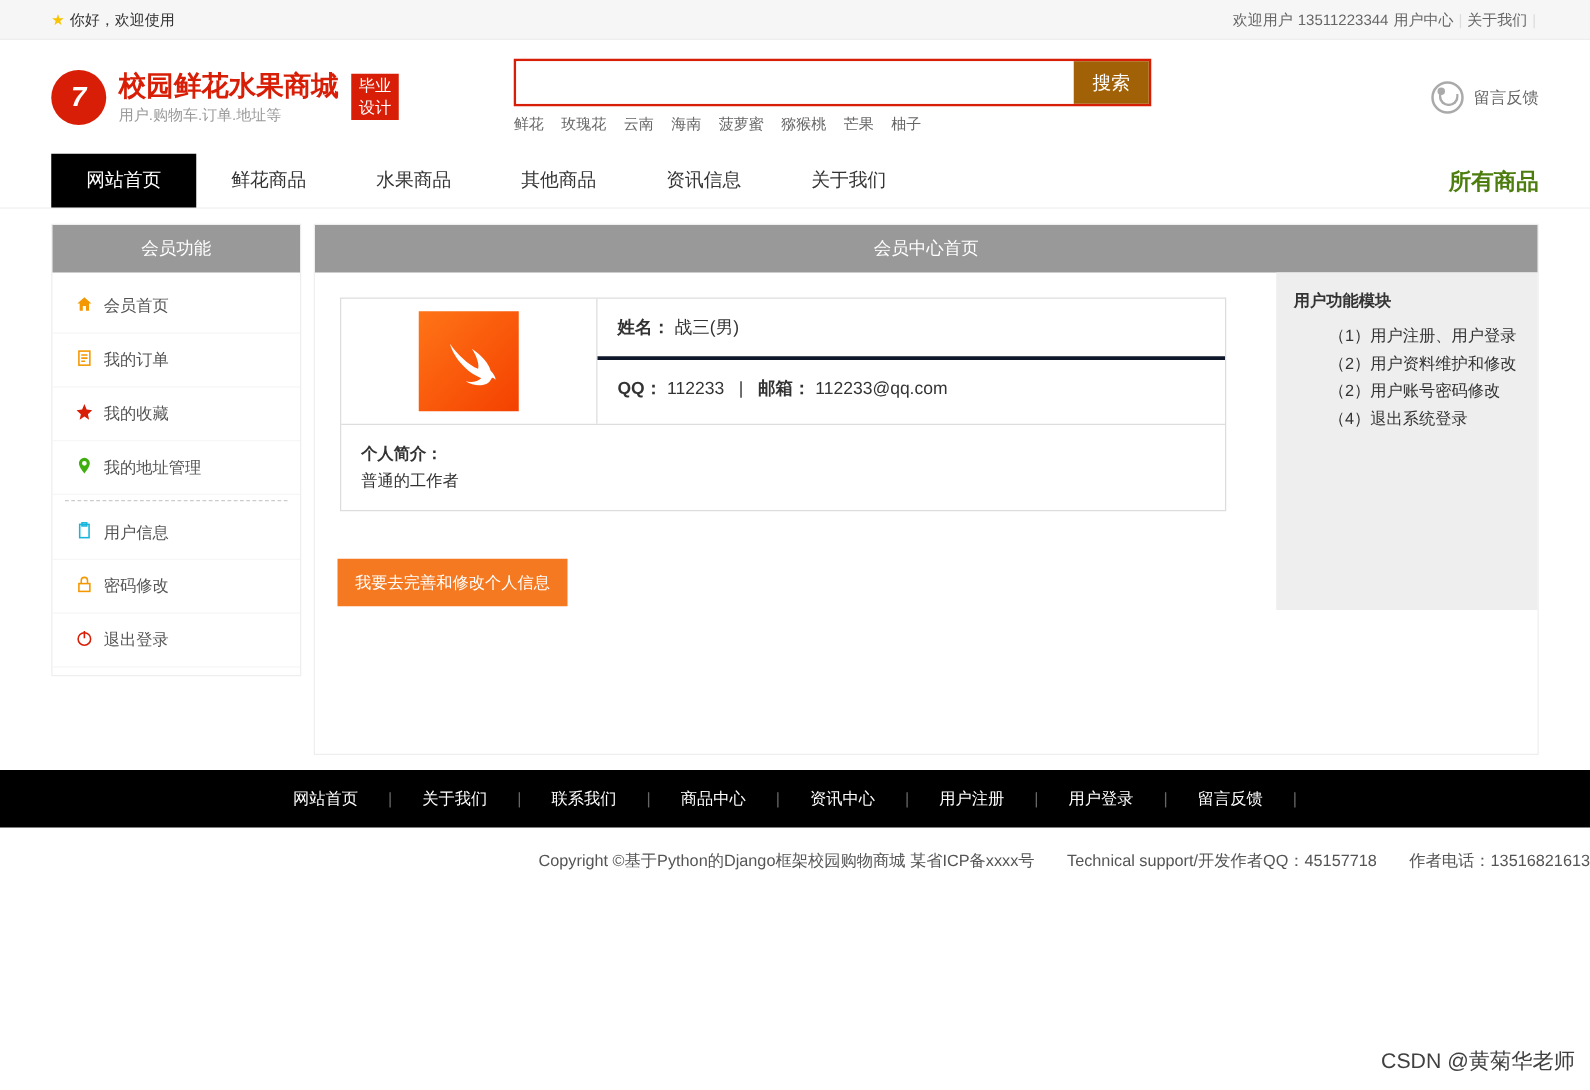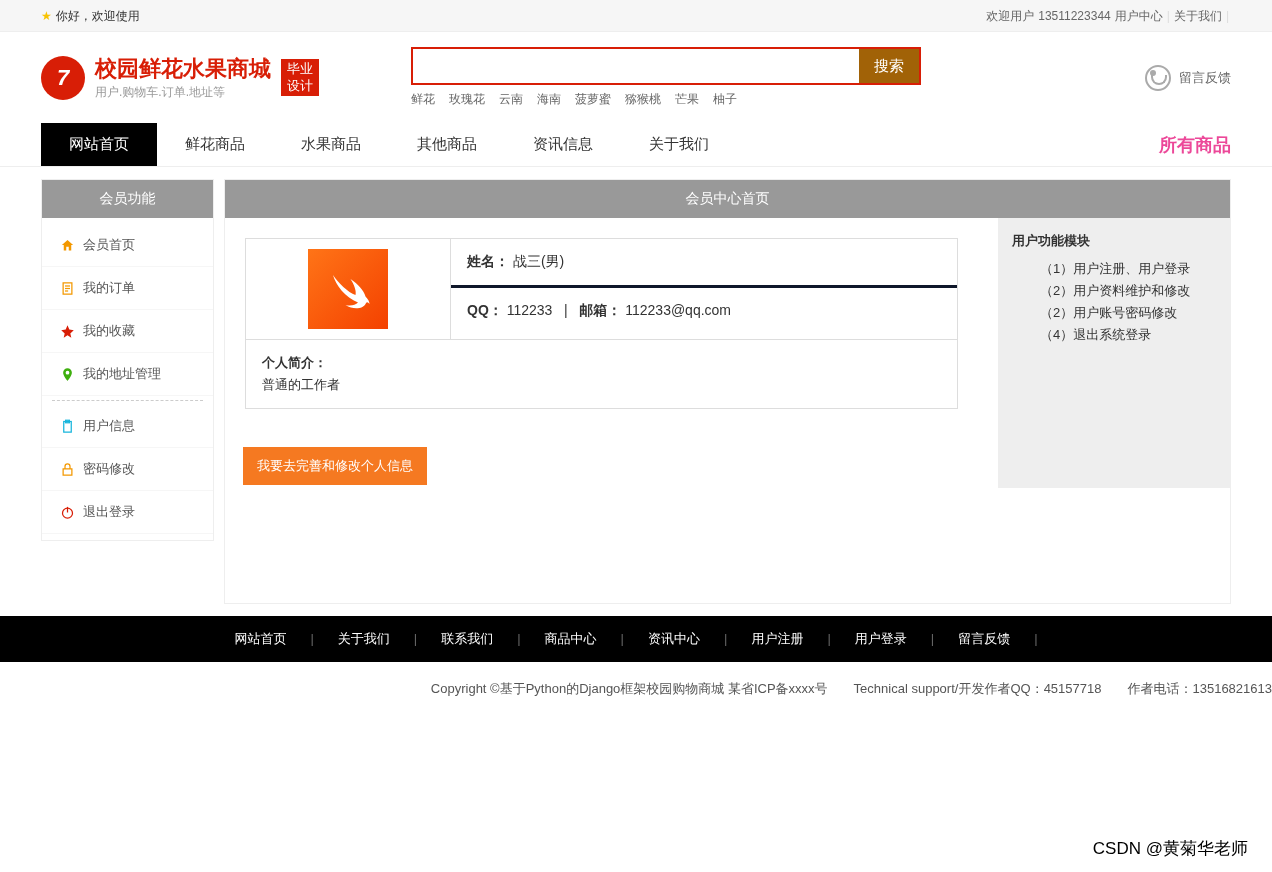--- a/index.html
+++ b/index.html
@@ -25,52 +25,52 @@
 .search-btn{width:60px;background:#a16207;color:#fff;border:none;font-size:15px;cursor:pointer}
 .hotwords{margin-top:6px;font-size:12px;color:#666;display:flex;gap:14px}
 .feedback-wrap{margin-left:auto;display:flex;align-items:center;gap:8px;color:#666}
 .fb-icon{width:26px;height:26px;border:2px solid #aaa;border-radius:50%;position:relative}
 .fb-icon:before{content:"";position:absolute;width:6px;height:6px;background:#aaa;border-radius:50%;top:3px;left:3px}
 .fb-icon:after{content:"";position:absolute;width:12px;height:8px;border:2px solid #aaa;border-top:none;border-radius:0 0 10px 10px;bottom:4px;left:4px}
 .nav{background:#fff;border-bottom:1px solid #eee}
 .nav .container{display:flex;align-items:center}
 .nav-item{padding:12px 28px;font-size:15px;color:#333;cursor:pointer}
 .nav-item.active{background:#000;color:#fff}
-.nav-right{margin-left:auto;color:#ec4899;font-size:18px;font-weight:bold}
+.nav-right{margin-left:auto;color:#4d7c0f;font-size:18px;font-weight:bold}
 .main{padding:12px 0;background:#fff}
 .main .container{display:flex;gap:10px;align-items:flex-start}
-.sidebar{width:173px;border:1px solid #eee}
+.sidebar{width:200px;border:1px solid #eee}
 .side-title{background:#999;color:#fff;text-align:center;padding:10px;font-size:14px}
 .side-list{padding:6px 0}
-.side-item{display:flex;align-items:center;gap:8px;padding:12px 18px;font-size:13px;color:#555;border-bottom:1px solid #f6f6f6;cursor:pointer}
+.side-item{display:flex;align-items:flex-start;gap:8px;padding:12px 18px;font-size:13px;color:#555;border-bottom:1px solid #f6f6f6;cursor:pointer}
 .side-hr{height:0;border-top:1px dashed #ccc;margin:4px 10px}
 .icon{width:15px;height:15px;display:inline-block;flex-shrink:0}
 .content{flex:1;border:1px solid #eee;padding-bottom:100px}
 .content-title{background:#999;color:#fff;text-align:center;padding:10px;font-size:14px}
 .profile-box{margin:20px;border:1px solid #ddd}
 .profile-head{display:flex}
 .avatar{width:205px;display:flex;align-items:center;justify-content:center;padding:10px;border-right:1px solid #ddd}
 .avatar-img{width:80px;height:80px;background:linear-gradient(135deg,#ff7417,#f44100);display:flex;align-items:center;justify-content:center}
 .swift{width:50px;height:50px;position:relative}
 .swift svg{width:100%;height:100%}
 .profile-info{flex:1}
 .info-row{padding:14px 16px;border-bottom:3px solid #0f172a;font-size:14px}
 .info-row:last-child{border-bottom:none}
 .info-row strong{font-weight:bold}
 .profile-intro{padding:14px 16px;border-top:1px solid #ddd;font-size:13px}
 .profile-intro .lbl{font-weight:bold;margin-bottom:4px}
 .edit-btn{background:#f57921;color:#fff;border:none;padding:10px 14px;font-size:13px;margin:18px 18px;cursor:pointer}
-.right-panel{width:232px;background:#eee;padding:14px;font-size:13px;min-height:270px}
+.right-panel{width:209px;background:#eee;padding:14px;font-size:13px;min-height:270px}
 .right-panel h4{font-weight:bold;margin-bottom:6px}
 .right-panel div{padding:2px 0 2px 14px}
 .footer-nav{background:#000;color:#fff;padding:14px 0;text-align:center;font-size:13px}
 .footer-nav span{padding:0 12px}
 .fsep{color:#666}
 .copyright{text-align:right;padding:18px 0;color:#555;font-size:13px}
-.watermark{position:fixed;bottom:12px;right:24px;color:#000000;font-size:17px;pointer-events:none}
+.watermark{position:fixed;bottom:12px;right:12px;color:#404040;font-size:17px;pointer-events:none}
 </style>
 </head>
 <body>
 
 <div class="topbar">
   <div class="container">
     <div class="topbar-left">
       <span class="star">★</span>
       <span>你好，欢迎使用</span>
     </div>

